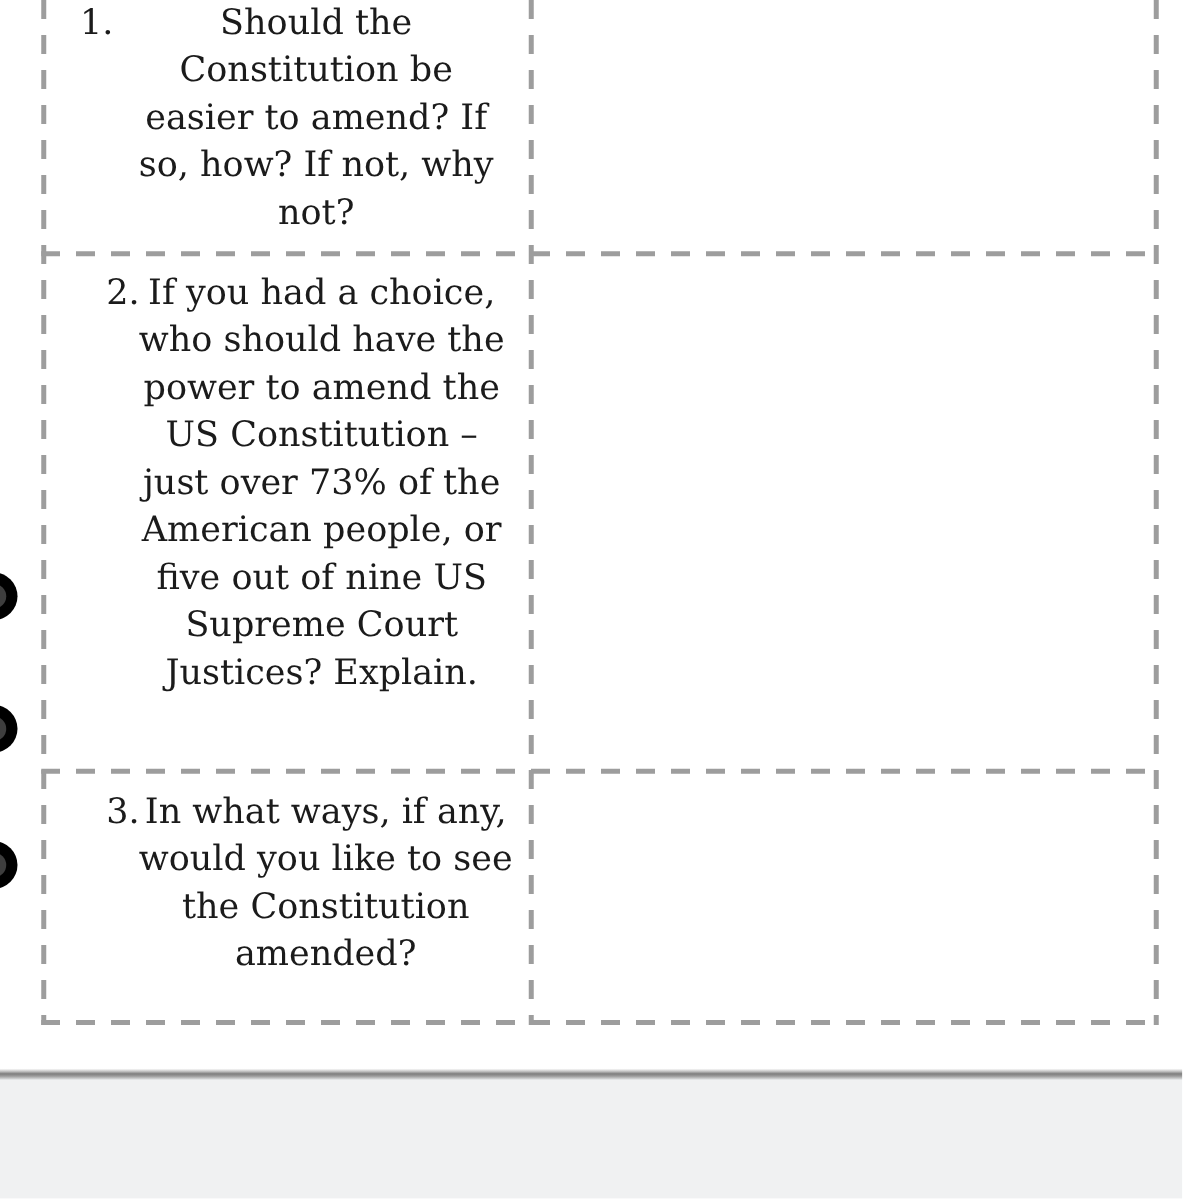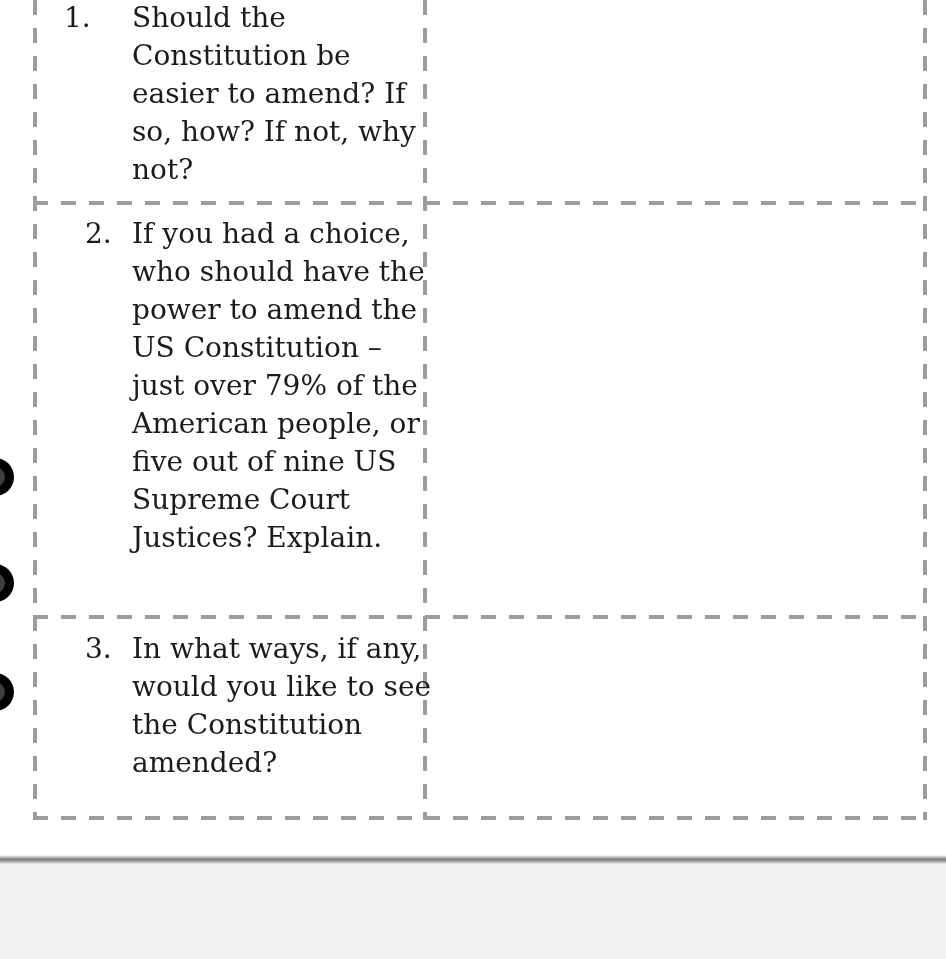--- a/index.html
+++ b/index.html
@@ -47,21 +47,21 @@
     position: absolute;
     top: 0;
     font-size: 28px;
     line-height: 38px;
     color: #1b1b1b;
     white-space: pre;
   }
   .q1 .qnum { left: 64px; }
   .q2 .qnum { left: 85px; }
   .q3 .qnum { left: 85px; }
-  .qtext { left: 132px; }
+  .qtext { left: 111px; text-align: center; }
 
   
   .hole {
     position: absolute;
     left: -24px;
     width: 38px;
     height: 38px;
     border-radius: 50%;
     background: #000000;
   }
@@ -118,21 +118,21 @@
 so, how? If not, why
 not?</div>
   </div>
 
   <div class="question q2">
     <span class="qnum">2.</span>
     <div class="qtext">If you had a choice,
 who should have the
 power to amend the
 US Constitution –
-just over 79% of the
+just over 73% of the
 American people, or
 five out of nine US
 Supreme Court
 Justices? Explain.</div>
   </div>
 
   <div class="question q3">
     <span class="qnum">3.</span>
     <div class="qtext">In what ways, if any,
 would you like to see

